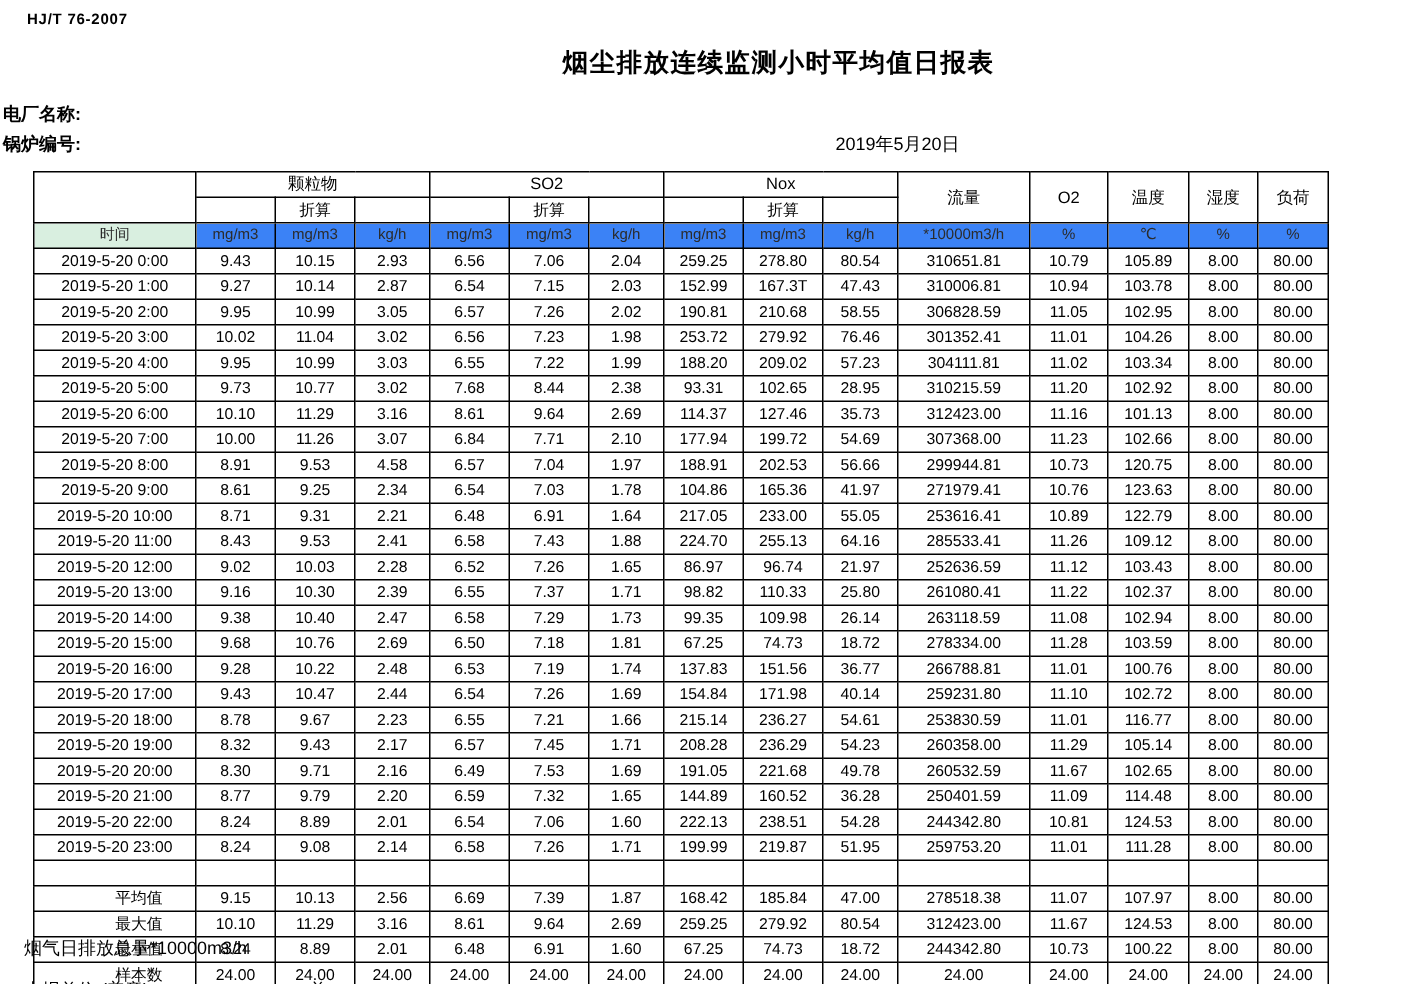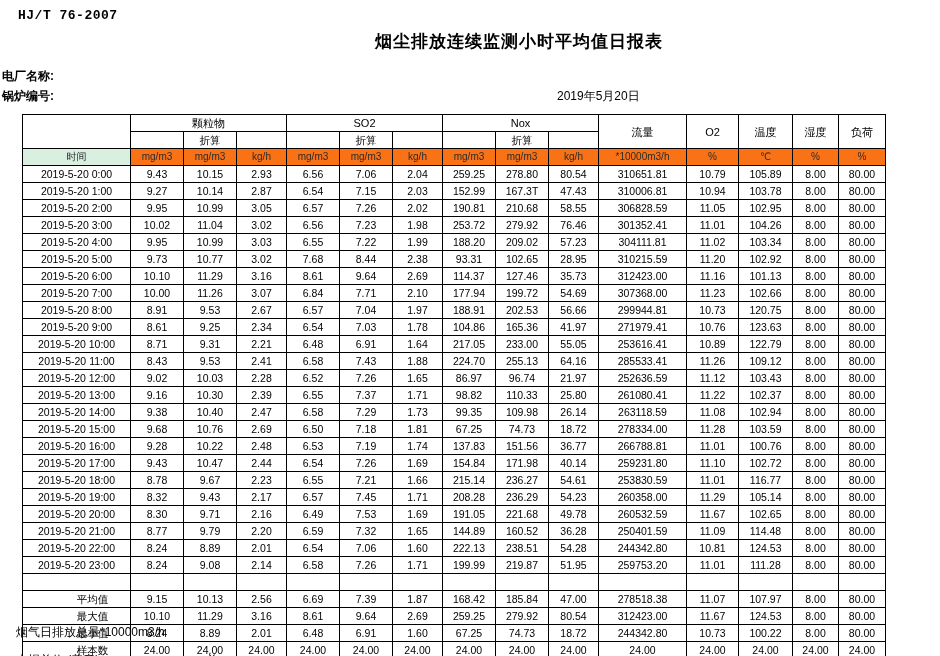--- a/index.html
+++ b/index.html
@@ -7,22 +7,22 @@
     width:940px;height:656px;
     background:#ffffff;
     font-family:"Liberation Sans","DejaVu Sans",sans-serif;
     font-size:11px;
     color:#000;
     position:relative;
     overflow:hidden;
   }
   .std-code{
     position:absolute;left:18px;top:8px;
-    font-family:Liberation Mono, monospace;
-    font-size:13px;font-weight:bold;letter-spacing:0.5px;
+    font-family:Liberation Sans, sans-serif;
+    font-size:10px;font-weight:bold;letter-spacing:0.5px;
   }
   .doc-title{
     position:absolute;left:0;top:30px;width:940px;
     text-align:center;
     font-size:17px;font-weight:bold;
     letter-spacing:1px;
     padding-left:20px;
     box-sizing:border-box;
     margin-left:39px;
   }
@@ -44,21 +44,21 @@
     border:1px solid #000;
     padding:0;
     height:16px;
     line-height:16px;
     text-align:center;
     font-weight:normal;
     white-space:nowrap;
     overflow:hidden;
   }
   .grp-head{font-size:11px;}
-  .unit-row td{background:#f97316;color:#2b2b2b;font-size:10px;}
+  .unit-row td{background:#3b82f6;color:#2b2b2b;font-size:10px;}
   .unit-row td.timecell{background:#d9efe0;}
   td.timecol{text-align:right;padding-right:7px;}
   td.num{text-align:right;padding-right:9px;}
   .blank-row td{height:15px;}
   .summary td.lbl{text-align:center;padding-left:32px;}
   .footer{
     position:absolute;left:16px;top:624px;font-size:12px;
   }
   .footer div{margin-bottom:6px;position:relative;height:22px;}
   .footer .unit-mark{position:absolute;left:190px;top:0;}
@@ -272,21 +272,21 @@
         <td class="num">307368.00</td>
         <td class="num">11.23</td>
         <td class="num">102.66</td>
         <td class="num">8.00</td>
         <td class="num">80.00</td>
       </tr>
       <tr>
         <td class="timecol">2019-5-20 8:00</td>
         <td class="num">8.91</td>
         <td class="num">9.53</td>
-        <td class="num">2.67</td>
+        <td class="num">4.58</td>
         <td class="num">6.57</td>
         <td class="num">7.04</td>
         <td class="num">1.97</td>
         <td class="num">188.91</td>
         <td class="num">202.53</td>
         <td class="num">56.66</td>
         <td class="num">299944.81</td>
         <td class="num">10.73</td>
         <td class="num">120.75</td>
         <td class="num">8.00</td>

